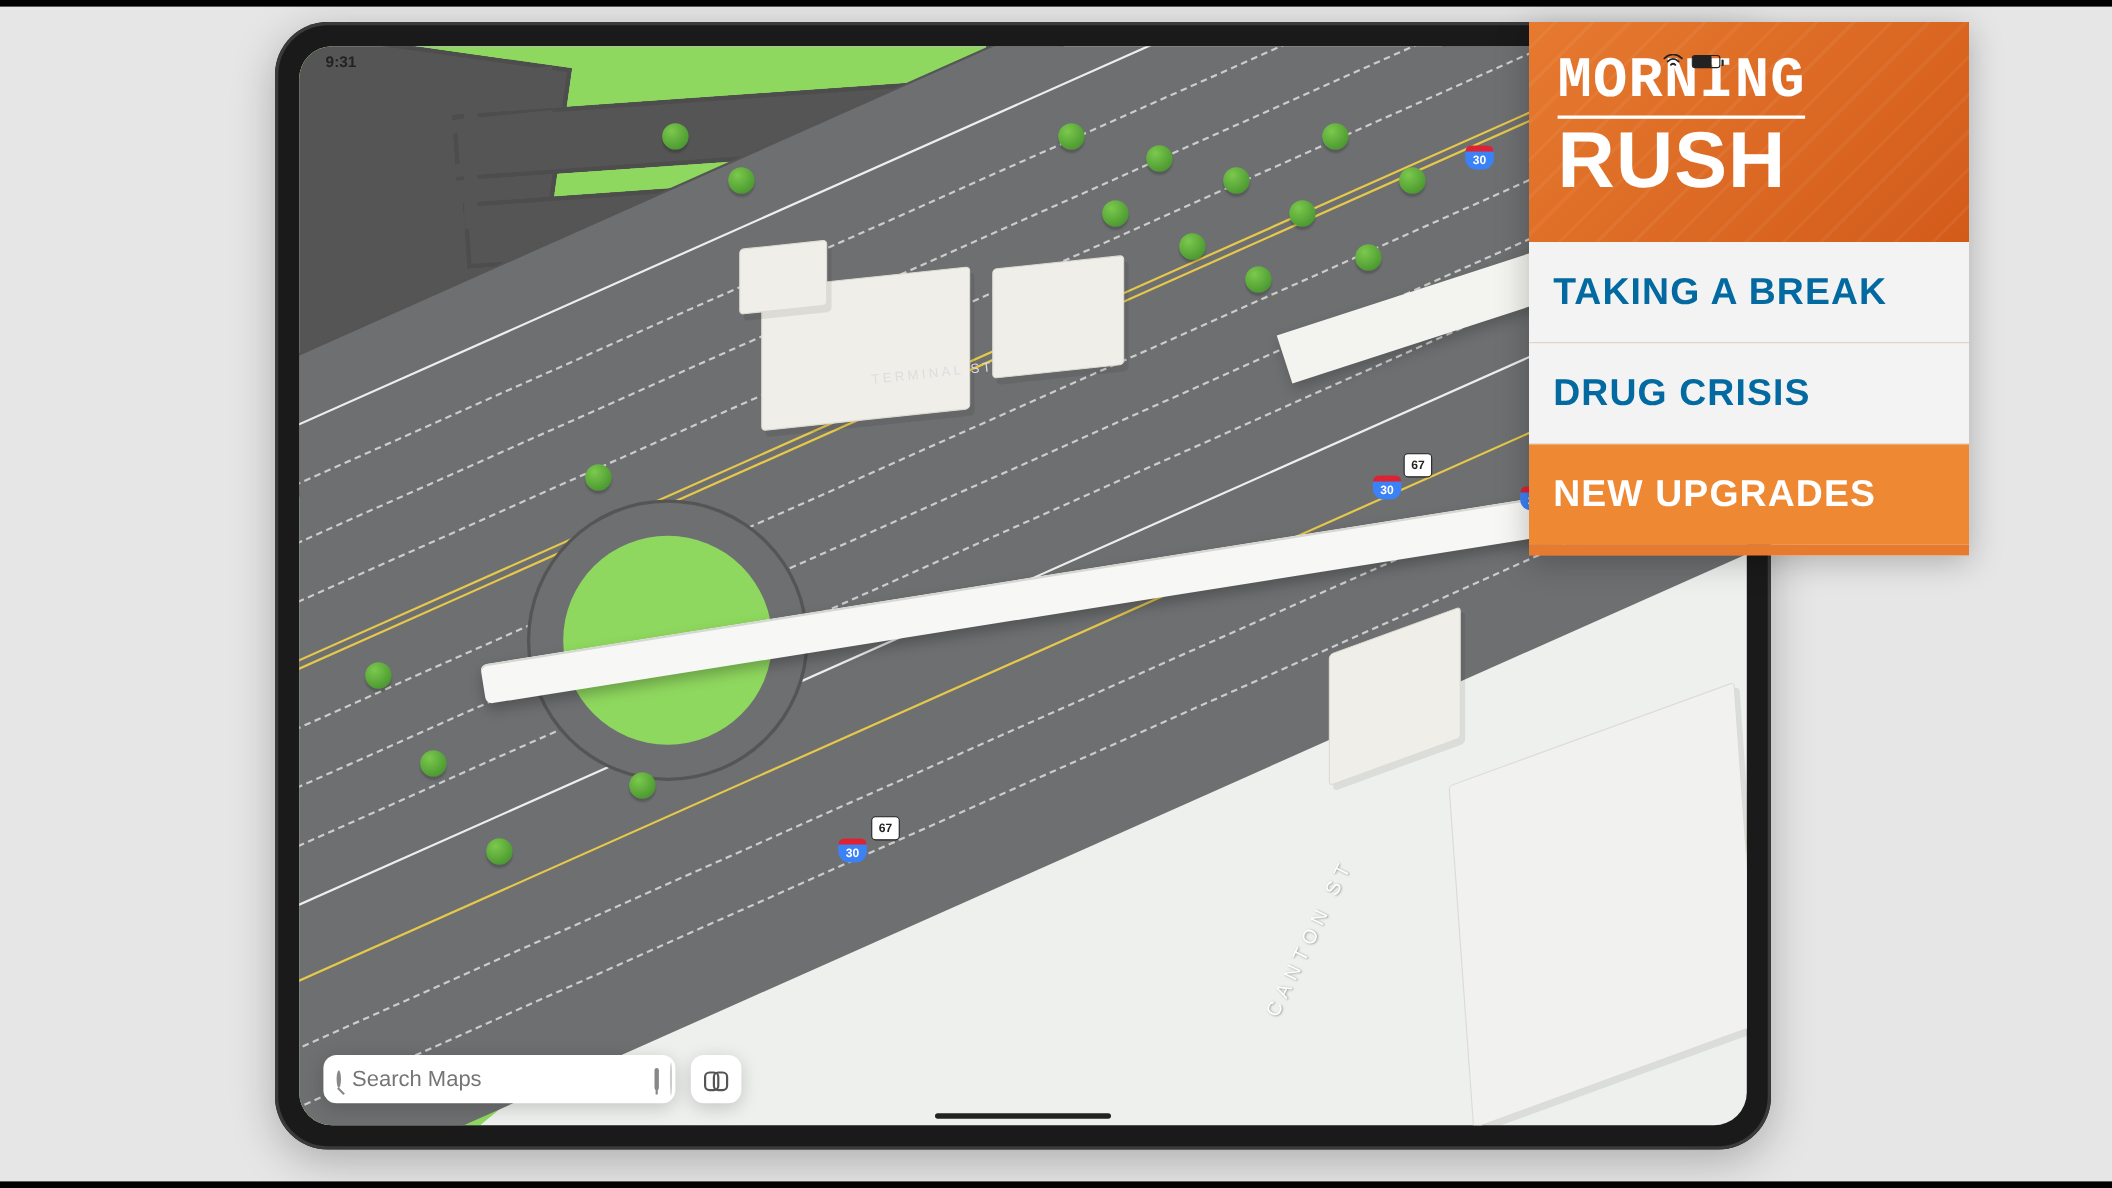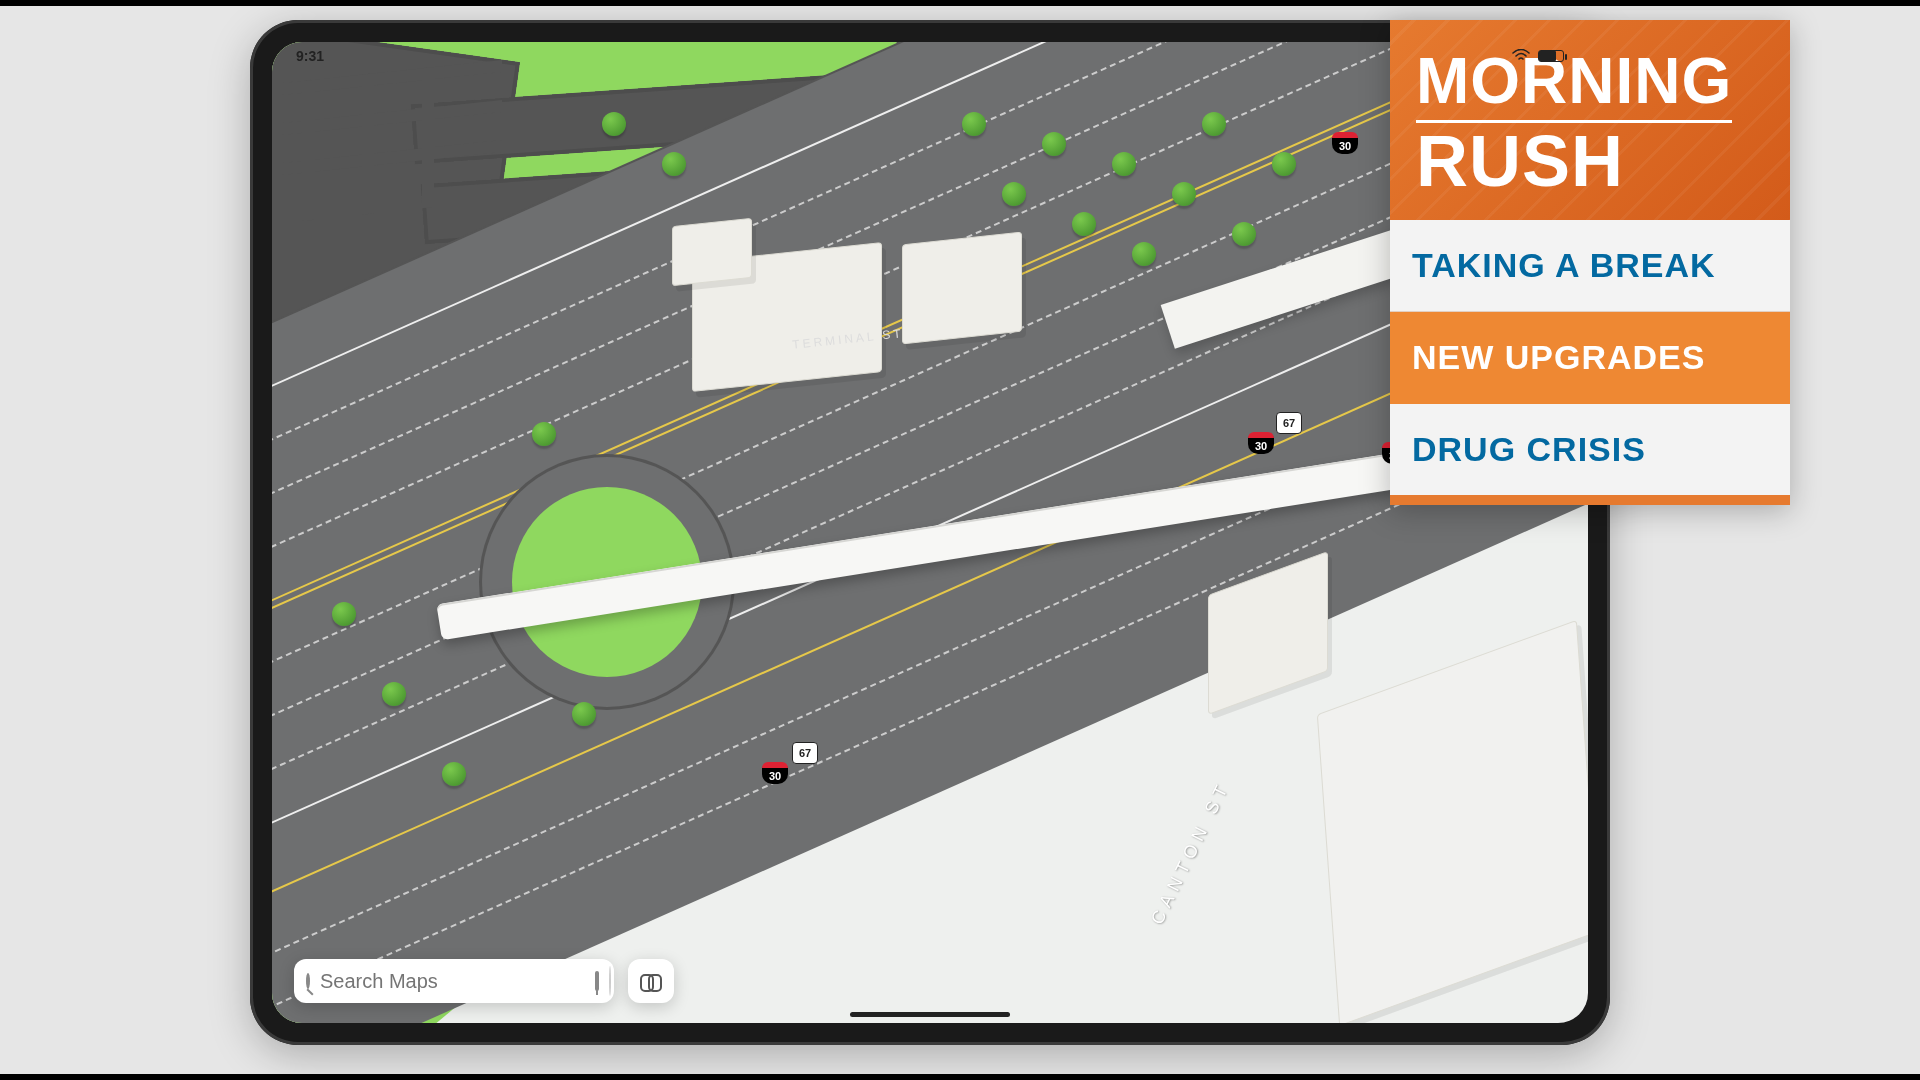--- a/index.html
+++ b/index.html
@@ -104,21 +104,21 @@
   background: radial-gradient(circle at 35% 30%, #7bc94d, #3d8a28);
   box-shadow: 0 3px 2px rgba(0,0,0,.2);
 }
 
 
 .shield {
   position: absolute; width: 26px; height: 22px; border-radius: 4px;
   font-size: 11px; font-weight: 700; display:flex; align-items:center; justify-content:center;
 }
 .shield.us  { background:#fff; color:#222; border:1.5px solid #222; }
-.shield.int { background:#000000; color:#fff; border-top:6px solid #d23; border-radius: 6px 6px 10px 10px; }
+.shield.int { background:#3b82f6; color:#fff; border-top:6px solid #d23; border-radius: 6px 6px 10px 10px; }
 
 
 .road-label {
   position: absolute; color: #fff; font-size: 18px; letter-spacing: 6px;
   transform: rotate(-64deg); font-weight: 500; text-shadow: 0 1px 2px rgba(0,0,0,.4);
 }
 .road-label-2 {
   position: absolute; color:#ddd; font-size:12px; letter-spacing:3px;
   transform: rotate(-6deg);
 }
@@ -164,21 +164,21 @@
   font-family: "Arial Narrow", "Helvetica Neue Condensed", Arial, sans-serif;
 }
 .card-header {
   background: linear-gradient(135deg, #e67a2f 0%, #d35b1a 100%);
   height: 200px; padding: 24px 26px; color: #fff; position: relative; overflow:hidden;
 }
 .card-header::before {
   content:""; position:absolute; inset:-40px; background:
     repeating-linear-gradient(135deg, rgba(255,255,255,.05) 0 3px, transparent 3px 24px);
 }
-.ch-line1 { font-size: 64px; font-weight: 800; letter-spacing: 1px; border-bottom: 3px solid #fff; display:inline-block; padding-bottom:2px; position:relative; font-stretch: condensed;}
+.ch-line1 { font-size: 52px; font-weight: 800; letter-spacing: 1px; border-bottom: 3px solid #fff; display:inline-block; padding-bottom:2px; position:relative; font-stretch: condensed; font-family: Liberation Mono, monospace;}
 .ch-line2 { font-size: 72px; font-weight: 900; letter-spacing: 1px; position:relative; font-stretch: condensed; line-height:1; margin-top:2px;}
 .card-list { background: #f3f3f3; }
 .card-item {
   padding: 26px 22px; font-size: 34px; font-weight: 700; letter-spacing: 1px;
   color: #0369a1; border-bottom: 1px solid #e2cfc2; cursor: pointer;
   font-stretch: condensed;
 }
 .card-item.dark   { color: #4a4a4a; }
 .card-item.active { background: #ee8833; color: #fff; border-bottom-color: transparent; }
 .card-item:last-child { border-bottom: none; }
@@ -304,17 +304,17 @@
   </div>
 </div>
 
 <div class="card">
   <div class="card-header">
     <div class="ch-line1">MORNING</div>
     <div class="ch-line2">RUSH</div>
   </div>
   <div class="card-list">
     <div class="card-item">TAKING A BREAK</div>
+    <div class="card-item">DRUG CRISIS</div>
     <div class="card-item active">NEW UPGRADES</div>
-    <div class="card-item">DRUG CRISIS</div>
   </div>
   <div class="card-footer"></div>
 </div>
 
 </body></html>

